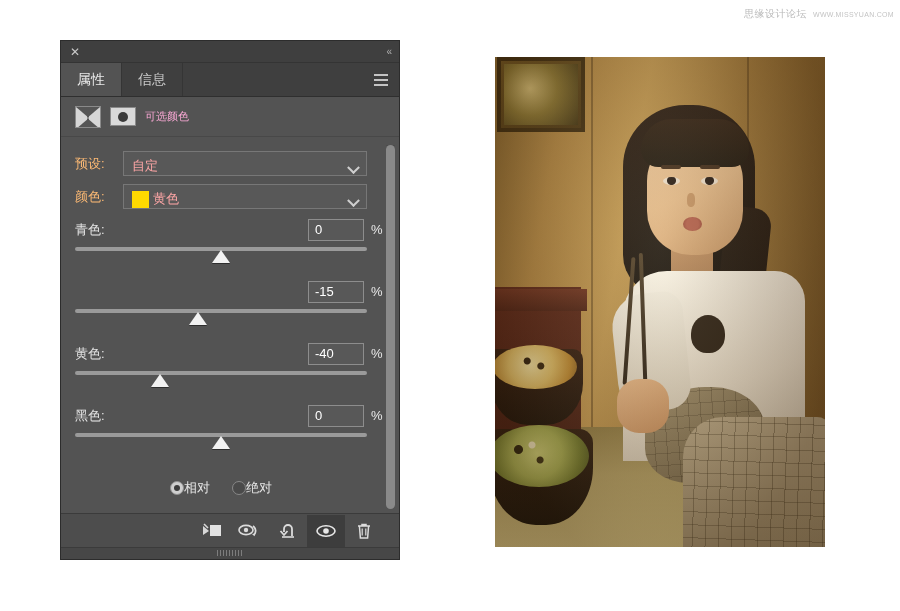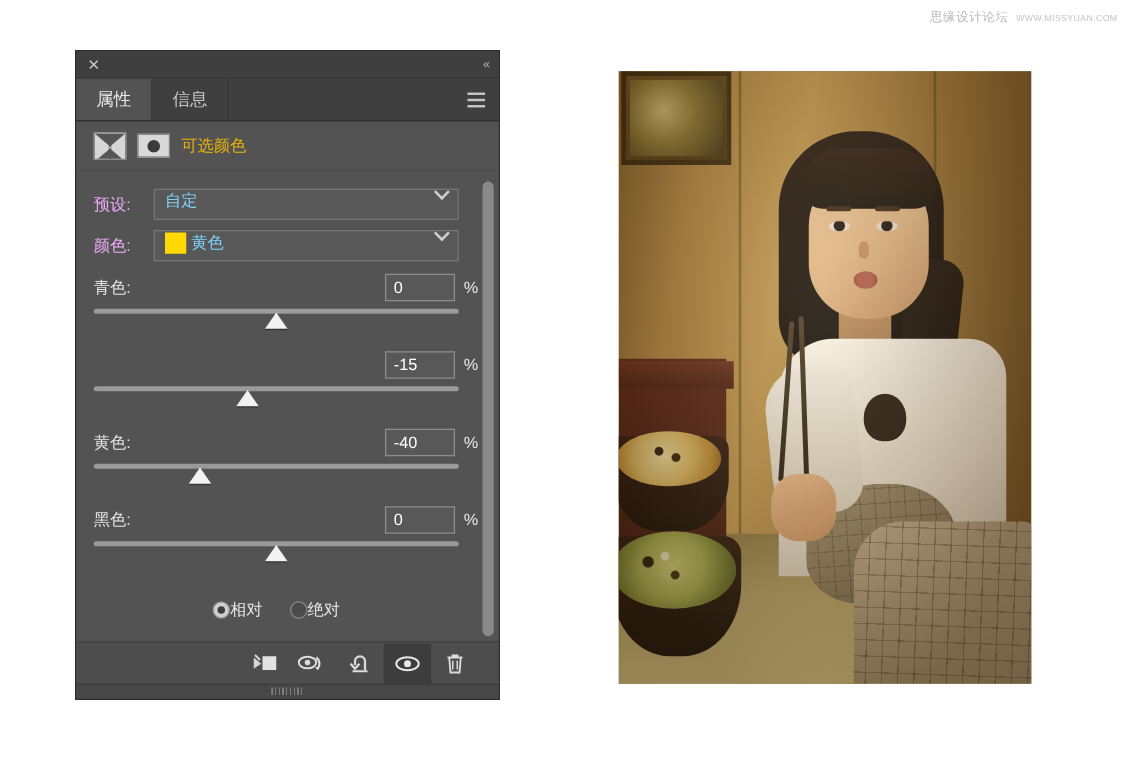--- a/index.html
+++ b/index.html
@@ -74,41 +74,41 @@
   }
   .adj-icon::after {
     right: 0; border-top: 11px solid #555; border-bottom: 11px solid #555;
     border-right: 13px solid transparent;
   }
   .mask-thumb {
     width: 26px; height: 19px; background: #d9d9d9; border: 1px solid #8a8a8a;
     display: flex; align-items: center; justify-content: center;
   }
   .mask-thumb span { width: 10px; height: 10px; border-radius: 50%; background: #3a3a3a; display: block; }
-  .adj-title { font-size: 13px; color: #eab308; font-family: Liberation Serif, serif; }
+  .adj-title { font-size: 11px; color: #f9a8d4; font-family: Liberation Serif, serif; }
 
   .panel-body {
     flex: 1; position: relative; background: #535353;
     padding: 14px 14px 0 14px; overflow: hidden;
   }
   .scrolltrack {
     position: absolute; right: 4px; top: 8px; bottom: 8px; width: 9px;
     background: #4c4c4c;
   }
   .scrollthumb {
     position: absolute; right: 4px; top: 8px; width: 9px; height: 364px;
     background: #8a8a8a; border-radius: 5px;
   }
 
   .row-select { display: flex; align-items: center; margin-bottom: 8px; }
-  .row-label { width: 48px; font-size: 13px; color: #f0abfc; flex-shrink: 0; }
+  .row-label { width: 48px; font-size: 13px; color: #fdba74; flex-shrink: 0; }
   .select-box {
     flex: 1; height: 25px; background: #585858; border: 1px solid #777;
-    display: flex; align-items: flex-start; padding: 0 8px;
-    font-size: 13px; color: #7dd3fc; position: relative; cursor: pointer;
+    display: flex; align-items: flex-end; padding: 0 8px;
+    font-size: 13px; color: #fca5a5; position: relative; cursor: pointer;
     margin-right: 18px;
   }
   .select-value { flex: 1; display: flex; align-items: center; gap: 4px; }
   .swatch { width: 17px; height: 17px; background: #ffd900; display: inline-block; }
   .chevron {
     width: 9px; height: 9px; border-right: 2px solid #cfcfcf; border-bottom: 2px solid #cfcfcf;
     transform: rotate(45deg) translate(-2px,-2px); flex-shrink: 0;
   }
 
   .slider-group { margin-top: 9px; }

